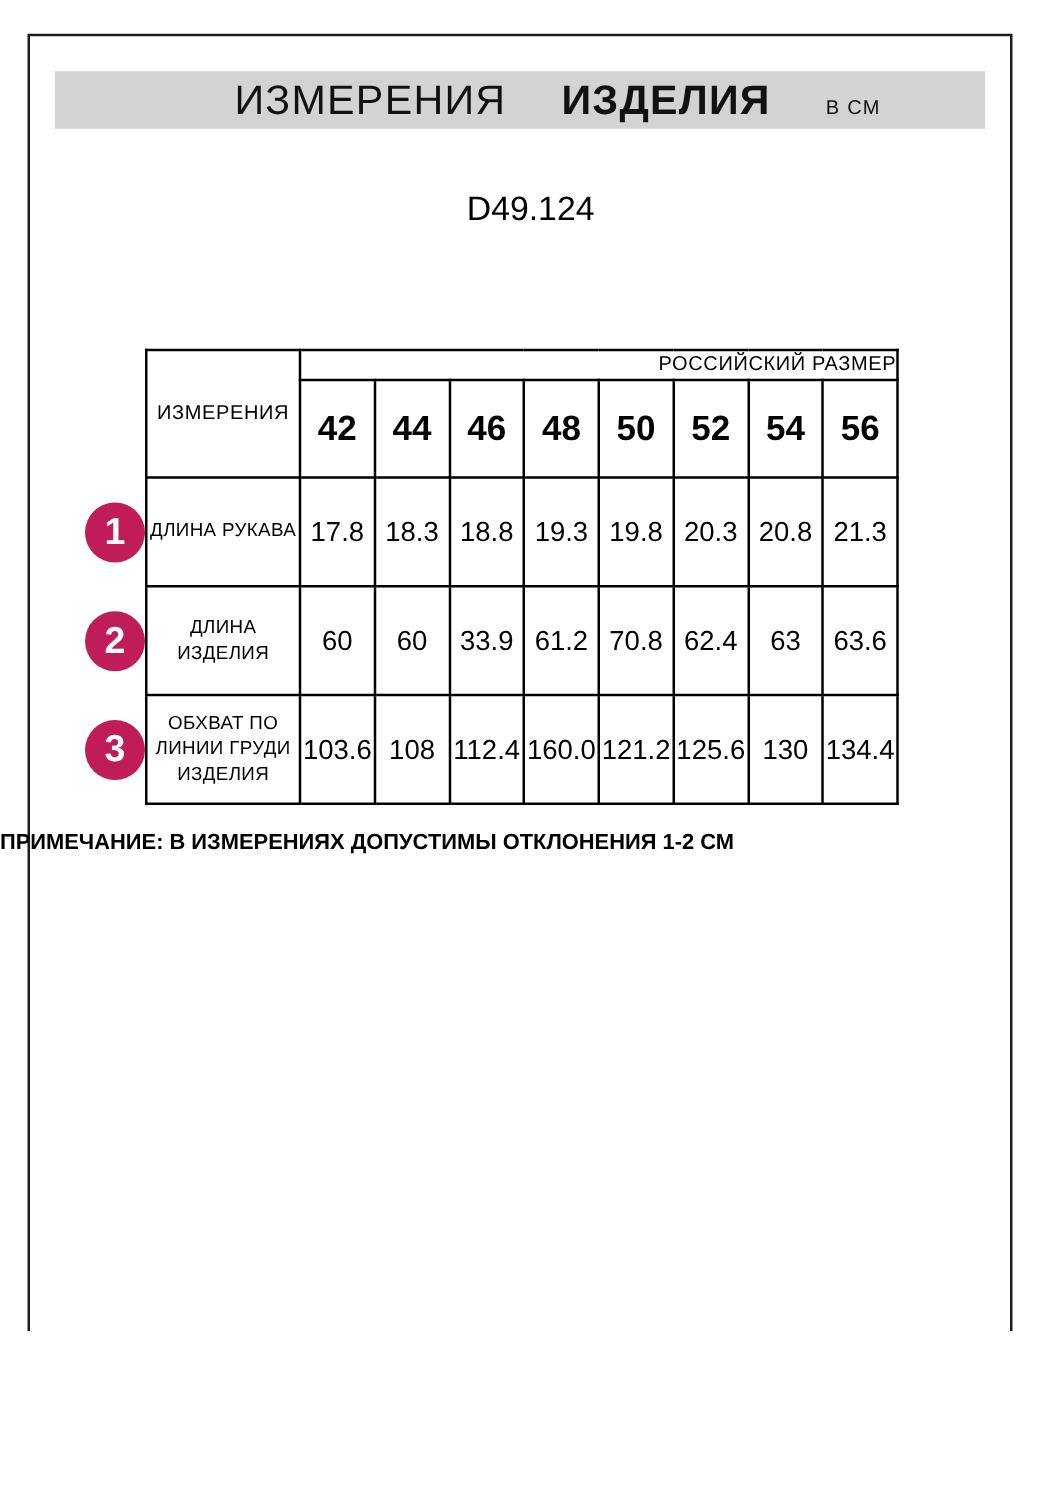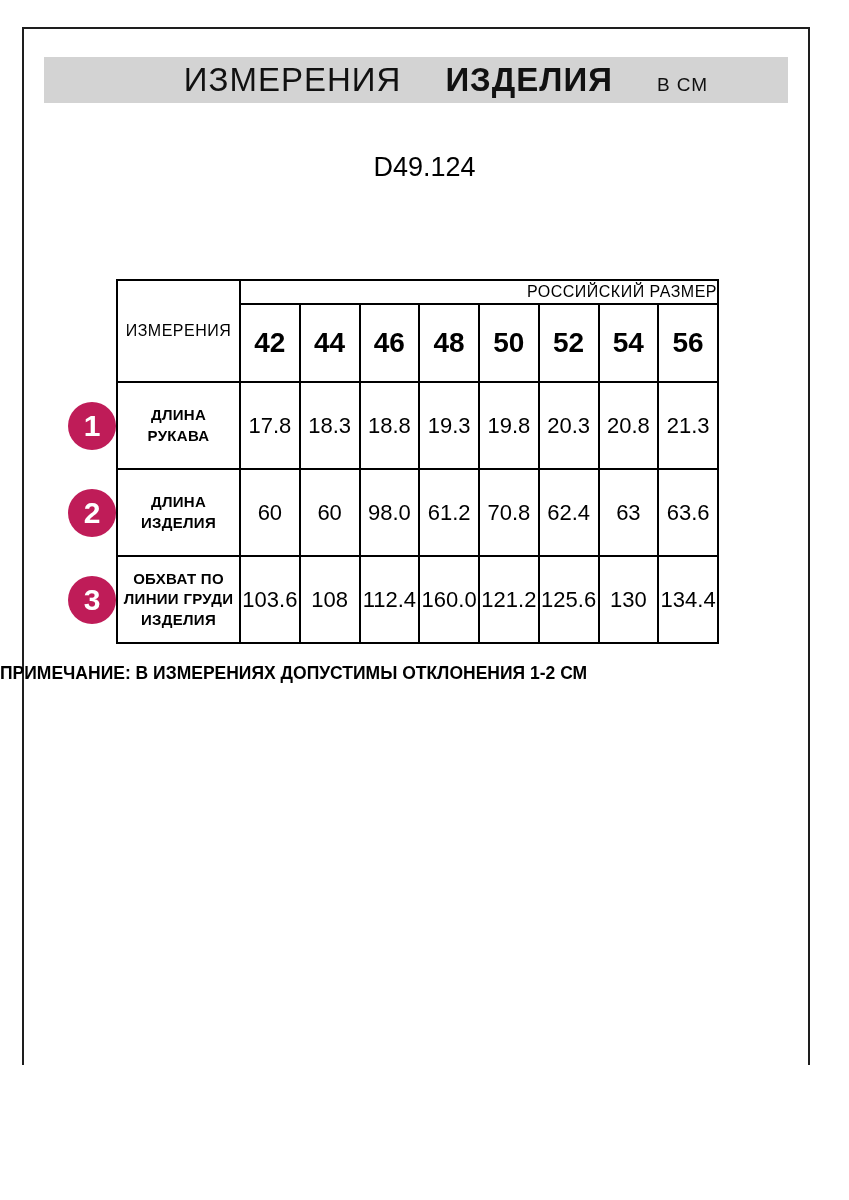--- a/index.html
+++ b/index.html
@@ -36,21 +36,21 @@
     line-height: 46px;
     color: #111;
   }
   .banner .t-bold {
     font-size: 33px;
     font-weight: bold;
     letter-spacing: 1px;
     color: #111;
   }
   .banner .t-unit {
-    font-size: 19px;
+    font-size: 16px;
     letter-spacing: 1px;
     color: #111;
   }
   .product-code {
     position: absolute;
     left: 0; top: 120px;
     width: 849px;
     text-align: center;
     font-size: 27px;
     margin-top: 32px;
@@ -90,21 +90,21 @@
     text-align: right;
   }
   .size-table .size-header {
     font-size: 28px;
     font-weight: bold;
     height: 78px;
   }
   .size-table tbody tr { height: 87px; }
   .size-table .row-label {
     font-size: 15px;
-    font-weight: bold;
+    font-weight: normal;
     white-space: pre-line;
     line-height: 1.35;
     letter-spacing: 0.3px;
     margin-top: 12px;
   }
   .size-table .value-cell {
     font-size: 22px;
     font-weight: normal;
     margin-left: 36px;
   }
@@ -183,21 +183,21 @@
           <td class="value-cell">19.8</td>
           <td class="value-cell">20.3</td>
           <td class="value-cell">20.8</td>
           <td class="value-cell">21.3</td>
         </tr>
         <tr>
           <th class="row-label">ДЛИНА
 ИЗДЕЛИЯ</th>
           <td class="value-cell">60</td>
           <td class="value-cell">60</td>
-          <td class="value-cell">98.0</td>
+          <td class="value-cell">33.9</td>
           <td class="value-cell">61.2</td>
           <td class="value-cell">70.8</td>
           <td class="value-cell">62.4</td>
           <td class="value-cell">63</td>
           <td class="value-cell">63.6</td>
         </tr>
         <tr>
           <th class="row-label">ОБХВАТ ПО
 ЛИНИИ ГРУДИ
 ИЗДЕЛИЯ</th>

